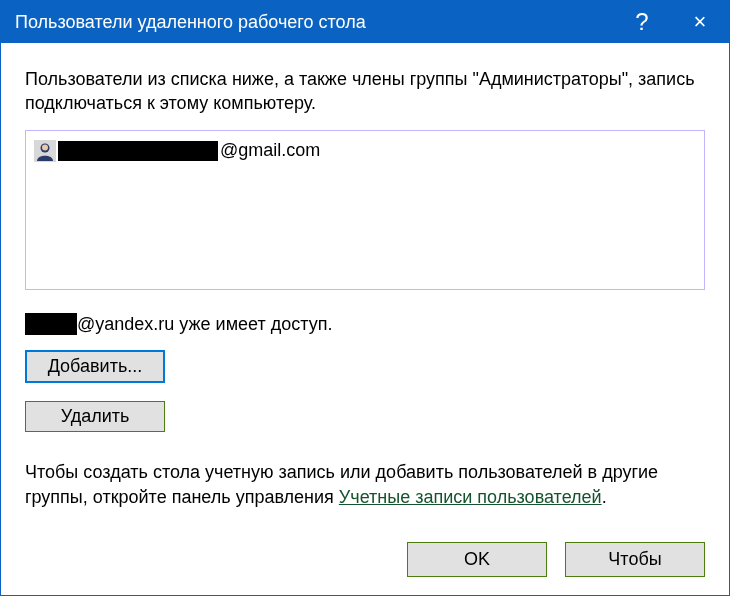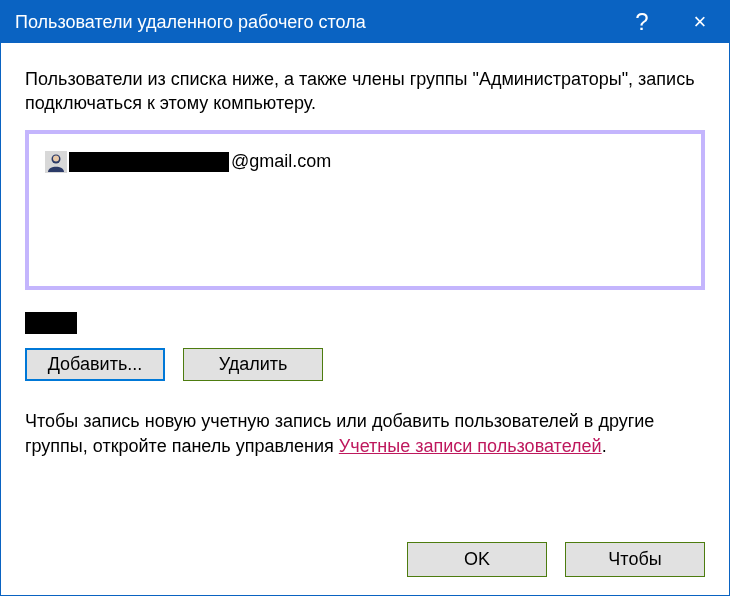--- a/index.html
+++ b/index.html
@@ -61,24 +61,24 @@
       display: flex;
       flex-direction: column;
       color: #000;
       font-size: 18px;
       line-height: 1.35;
     }
     .intro-text {
       margin-bottom: 14px;
     }
     .user-listbox {
-      border: 4px solid #c4b5fd;
+      border: 1px solid #c4b5fd;
       height: 160px;
       background: #fff;
-      padding: 16px;
+      padding: 8px;
       overflow: auto;
     }
     .user-item {
       display: flex;
       align-items: center;
       height: 24px;
       font-size: 18px;
     }
     .user-icon {
       width: 22px;
@@ -108,20 +108,21 @@
     .access-line .redact2 {
       display: inline-block;
       background: #000;
       height: 22px;
       width: 52px;
     }
     .button-row {
       margin-top: 14px;
       display: flex;
       gap: 18px;
+      flex-direction: column;
     }
     .btn {
       font-family: inherit;
       font-size: 18px;
       padding: 4px 0;
       width: 140px;
       background: #e1e1e1;
       border: 1px solid #4d7c0f;
       cursor: pointer;
       text-align: center;
@@ -129,21 +130,21 @@
     .btn.primary {
       border: 2px solid #0078d7;
       background: #e1e1e1;
     }
     .hint {
       margin-top: 28px;
       font-size: 18px;
       line-height: 1.4;
     }
     .hint a {
-      color: #be185d;
+      color: #14532d;
       text-decoration: underline;
       cursor: pointer;
     }
     .footer-buttons {
       margin-top: auto;
       display: flex;
       justify-content: flex-end;
       gap: 18px;
       padding-top: 20px;
     }
@@ -183,29 +184,30 @@
             <circle cx="11" cy="7.5" r="3" fill="#e8c9a8"></circle>
           </svg>
         </span>
         <span class="redact"></span>
         <span>@gmail.com</span>
       </div>
     </div>
 
     <div class="access-line">
       <span class="redact2"></span>
+      <span>@yandex.ru уже имеет доступ.</span>
     </div>
 
     <div class="button-row">
       <button class="btn primary">Добавить...</button>
       <button class="btn">Удалить</button>
     </div>
 
     <div class="hint">
-      <span>Чтобы запись новую учетную запись или добавить пользователей в другие группы, откройте панель управления </span><a>Учетные записи пользователей</a><span>.</span>
+      <span>Чтобы создать стола учетную запись или добавить пользователей в другие группы, откройте панель управления </span><a>Учетные записи пользователей</a><span>.</span>
     </div>
 
     <div class="footer-buttons">
       <button class="btn">OK</button>
       <button class="btn">Чтобы</button>
     </div>
 
   </div>
 
 </div>

